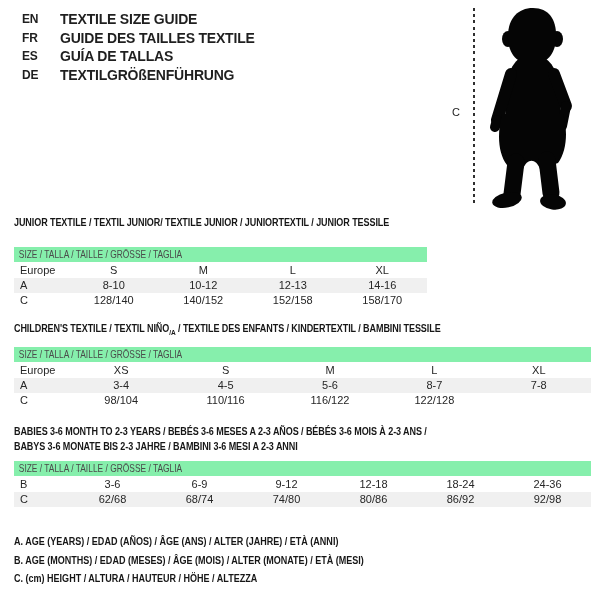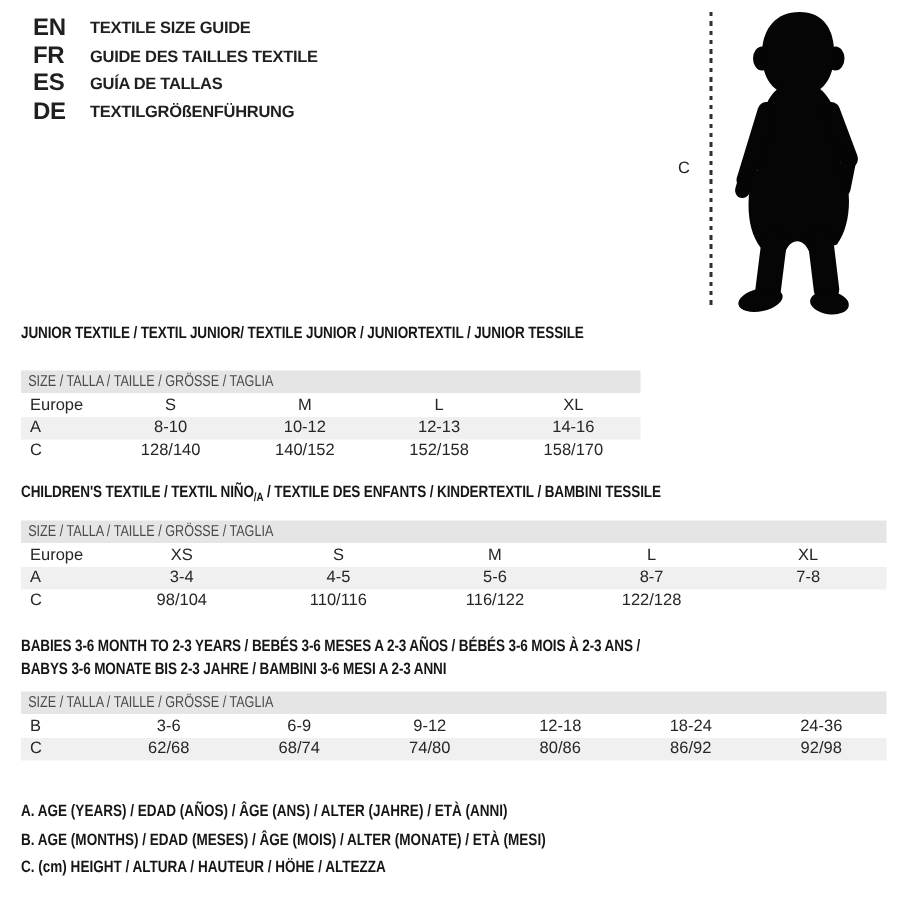--- a/index.html
+++ b/index.html
@@ -10,42 +10,42 @@
     background: #ffffff;
     font-family: "Liberation Sans", sans-serif;
     color: #1f1f1f;
     overflow: hidden;
   }
   .abs { position: absolute; }
 
   
   .lang-block { left: 22px; top: 10px; }
   .lang-row { display: flex; height: 18.5px; line-height: 18.5px; }
-  .lang-code { width: 38px; font-weight: 700; font-size: 16px; letter-spacing: -0.2px; }
-  .lang-title { font-weight: 700; font-size: 11px; letter-spacing: -0.2px; white-space: nowrap; }
+  .lang-code { width: 38px; font-weight: 700; font-size: 12px; letter-spacing: -0.2px; }
+  .lang-title { font-weight: 700; font-size: 14px; letter-spacing: -0.2px; white-space: nowrap; }
 
   
   .measure-line {
     left: 473px; top: 8px; width: 2px; height: 198px;
     background: repeating-linear-gradient(to bottom, #2f2f2f 0 3px, transparent 3px 6.2px);
   }
   .measure-label { left: 452px; top: 106px; font-size: 11px; color: #222; }
   .baby-box { left: 483px; top: 6px; width: 100px; height: 206px; }
 
   
   .section-title {
     font-size: 11px; font-weight: 700; white-space: nowrap;
     transform: scaleX(0.82); transform-origin: left center;
     letter-spacing: -0.1px; color: #161616;
   }
   .section-title sub { font-size: 8px; }
 
   
   .size-table { font-size: 11px; }
-  .size-bar { height: 15px; line-height: 15px; background: #e5e5e5; margin-bottom: 1px; overflow: hidden; }
+  .size-bar { height: 15px; line-height: 15px; background: #86efac; margin-bottom: 1px; overflow: hidden; }
   .size-bar span {
     display: inline-block; padding-left: 6px; font-size: 10.5px; color: #4a4a4a;
     transform: scaleX(0.8); transform-origin: left center; white-space: nowrap;
   }
   .trow { display: grid; height: 15px; line-height: 15px; align-items: center; }
   .trow.cols4 { grid-template-columns: 55px repeat(4, 1fr); }
   .trow.cols5 { grid-template-columns: 55px repeat(5, 1fr); }
   .trow.cols6 { grid-template-columns: 55px repeat(6, 1fr); }
   .trow.shaded { background: #f0f0f0; }
   .trow .lbl { padding-left: 6px; text-align: left; color: #262626; }

